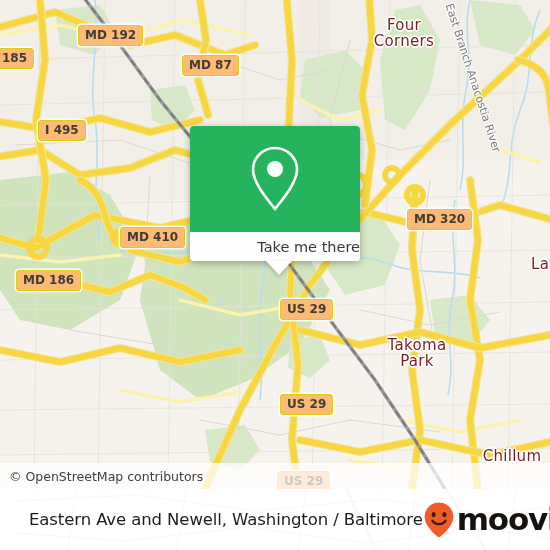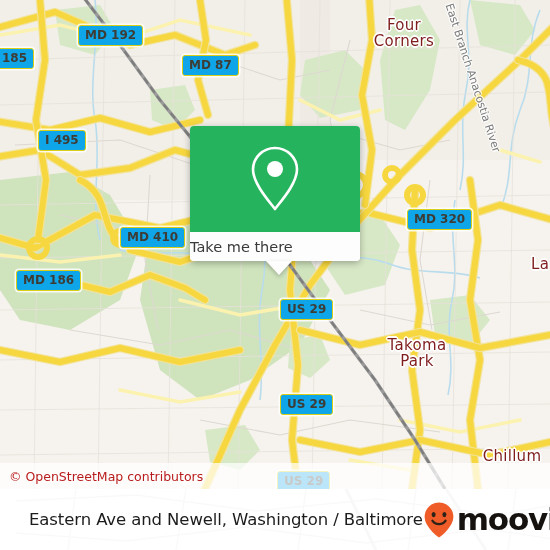--- a/index.html
+++ b/index.html
@@ -31,21 +31,21 @@
     text-shadow:
       1.6px 0 0 rgba(255,255,255,.95), -1.6px 0 0 rgba(255,255,255,.95),
       0 1.6px 0 rgba(255,255,255,.95), 0 -1.6px 0 rgba(255,255,255,.95),
       1.2px 1.2px 0 rgba(255,255,255,.95), -1.2px 1.2px 0 rgba(255,255,255,.95),
       1.2px -1.2px 0 rgba(255,255,255,.95), -1.2px -1.2px 0 rgba(255,255,255,.95);
     white-space:pre;
     pointer-events:none;
   }
   .shield{
     position:absolute;
-    background:#0ea5e9;
+    background:#fdba74;
     border:1.5px solid #d9cf18;
     border-radius:3px;
     color:#3d3d36;
     font-family:"DejaVu Sans", sans-serif;
     font-weight:bold;
     font-size:12px;
     line-height:12px;
     padding:3px 6px 4px 6px;
     white-space:nowrap;
     box-shadow:0 0 0 1.5px rgba(255,255,255,.85);
@@ -64,42 +64,42 @@
   
   #attribution{
     position:absolute;left:0;bottom:0;width:550px;height:26px;
     background:rgba(255,255,255,.72);
     display:flex;align-items:center;
   }
   #attribution span{
     margin-left:9px;
     font-family:"DejaVu Sans", sans-serif;
     font-size:12.5px;
-    color:#b91c1c;
+    color:#404040;
   }
 
   
   #card-wrap{position:absolute;left:190px;top:126px;width:170px;}
   #card{
     position:relative;
     width:170px;
     border-radius:4px;
     overflow:hidden;
     box-shadow:0 2px 7px rgba(0,0,0,.30);
     background:#ffffff;
   }
   #card-head{
     height:106px;
     background:#26b35d;
     display:flex;align-items:center;justify-content:center;
   }
   #card-foot{
     height:29px;
     background:#fdfdfd;
-    display:flex;align-items:center;justify-content:flex-start;
+    display:flex;align-items:center;justify-content:flex-end;
   }
   #card-foot span{
     font-family:"DejaVu Sans", sans-serif;
     font-size:14.5px;
     color:#3a3a3a;
   }
   #card-tail{
     position:absolute;left:76px;top:135px;
     width:0;height:0;
     border-left:13px solid transparent;
@@ -318,21 +318,21 @@
     <div class="place-label" style="left:373px;top:337px;width:88px;">Takoma
 Park</div>
     <div class="place-label" style="left:476px;top:448px;width:72px;">Chillum</div>
     <div class="place-label" style="left:531px;top:256px;width:24px;text-align:left;">La</div>
 
     <div class="river-label" style="left:455px;top:2px;transform:rotate(72deg);transform-origin:0 0;">East Branch Anacostia River</div>
 
     <div class="shield" style="left:-5px;top:48px;">185</div>
     <div class="shield" style="left:78px;top:25px;">MD 192</div>
     <div class="shield" style="left:182px;top:55px;">MD 87</div>
-    <div class="shield" style="left:38px;top:130px;">I 495</div>
+    <div class="shield" style="left:38px;top:120px;">I 495</div>
     <div class="shield" style="left:120px;top:227px;">MD 410</div>
     <div class="shield" style="left:16px;top:270px;">MD 186</div>
     <div class="shield" style="left:395px;top:209px;margin-left:12px;">MD 320</div>
     <div class="shield" style="left:280px;top:299px;">US 29</div>
     <div class="shield" style="left:280px;top:394px;">US 29</div>
     <div class="shield" style="left:277px;top:471px;">US 29</div>
 
     <div id="attribution">
       <span>© OpenStreetMap contributors</span>
     </div>

